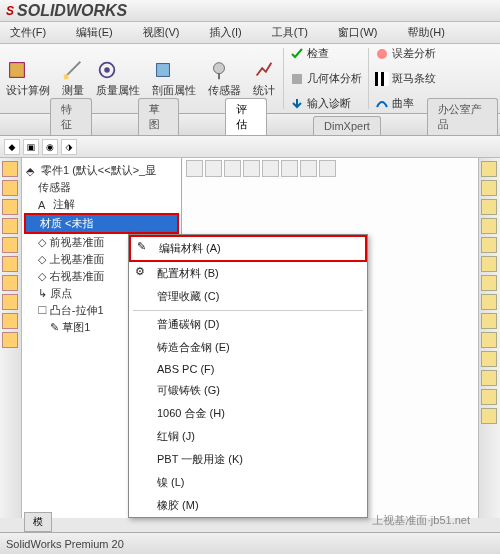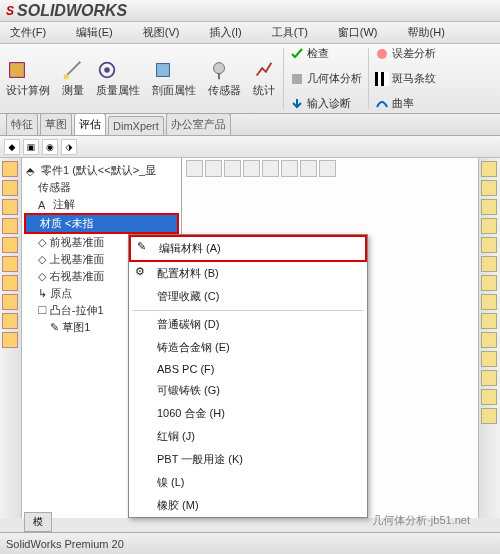--- a/index.html
+++ b/index.html
@@ -9,21 +9,21 @@
 .logo2 { font-weight:bold; font-style:italic; color:#444; font-size:16px; }
 .menu { height:22px; background:linear-gradient(#f4f4f4,#e2e2e2); display:flex; align-items:center; gap:18px; padding:0 4px; border-bottom:1px solid #bbb; }
 .menu-item { padding:2px 6px; color:#333; cursor:pointer; }
 .ribbon { height:70px; background:linear-gradient(#f9f9f9,#e6e6e6); display:flex; border-bottom:1px solid #aaa; overflow:hidden; }
 .ribbon-btn { display:flex; flex-direction:column; align-items:flex-start; justify-content:center; padding:4px 6px; gap:2px; color:#333; }
 .ribbon-btn svg { width:22px; height:22px; }
 .ribbon-sep { width:1px; background:#ccc; margin:4px 2px; }
 .ribbon-col { display:flex; flex-direction:column; justify-content:space-between; padding:2px 4px; }
 .ribbon-row { display:flex; align-items:center; gap:3px; color:#333; font-size:10px; }
 .tabs { height:22px; background:linear-gradient(#f0f0f0,#ddd); display:flex; align-items:flex-end; border-bottom:1px solid #aaa; padding-left:6px; }
-.tab { padding:3px 4px; background:#e4e4e4; border:1px solid #aaa; border-bottom:none; margin-right:2px; color:#555; border-radius:3px 3px 0 0; }
+.tab { padding:3px 10px; background:#e4e4e4; border:1px solid #aaa; border-bottom:none; margin-right:2px; color:#555; border-radius:3px 3px 0 0;margin-left:44px; }
 .tab.active { background:#fff; color:#000; }
 .toolbar2 { height:22px; background:linear-gradient(#f6f6f6,#e4e4e4); display:flex; align-items:center; gap:3px; padding:0 4px; border-bottom:1px solid #bbb; }
 .tb-ico { width:16px; height:16px; border:1px solid #ccc; background:#fff; display:flex; align-items:center; justify-content:center; font-size:9px; }
 .workspace { flex:1; display:flex; height:360px; }
 .left-strip { width:22px; background:linear-gradient(90deg,#f2f2f2,#e0e0e0); display:flex; flex-direction:column; gap:3px; padding:3px 2px; border-right:1px solid #bbb; }
 .left-strip div { width:16px; height:16px; background:#ffd070; border:1px solid #b88; }
 .tree-panel { width:160px; background:#fff; border-right:1px solid #aaa; padding:4px 2px; overflow:hidden; }
 .tree-item { display:flex; align-items:center; gap:3px; padding:1px 2px; color:#333; white-space:nowrap; }
 .tree-item.indent1 { padding-left:14px; }
 .tree-item.indent2 { padding-left:26px; }
@@ -241,17 +241,17 @@
   <div class="ctx-item"><span>红铜 (J)</span></div>
   <div class="ctx-item"><span>PBT 一般用途 (K)</span></div>
   <div class="ctx-item"><span>镍 (L)</span></div>
   <div class="ctx-item"><span>橡胶 (M)</span></div>
 </div>
 
 <div class="bottom-tabs">
   <div class="bottom-tab">模</div>
 </div>
 
-<div class="watermark">几何体分析·jb51.net</div>
+<div class="watermark">上视基准面·jb51.net</div>
 
 <div class="statusbar">
   <span>SolidWorks Premium 20</span>
 </div>
 
 </body></html>

